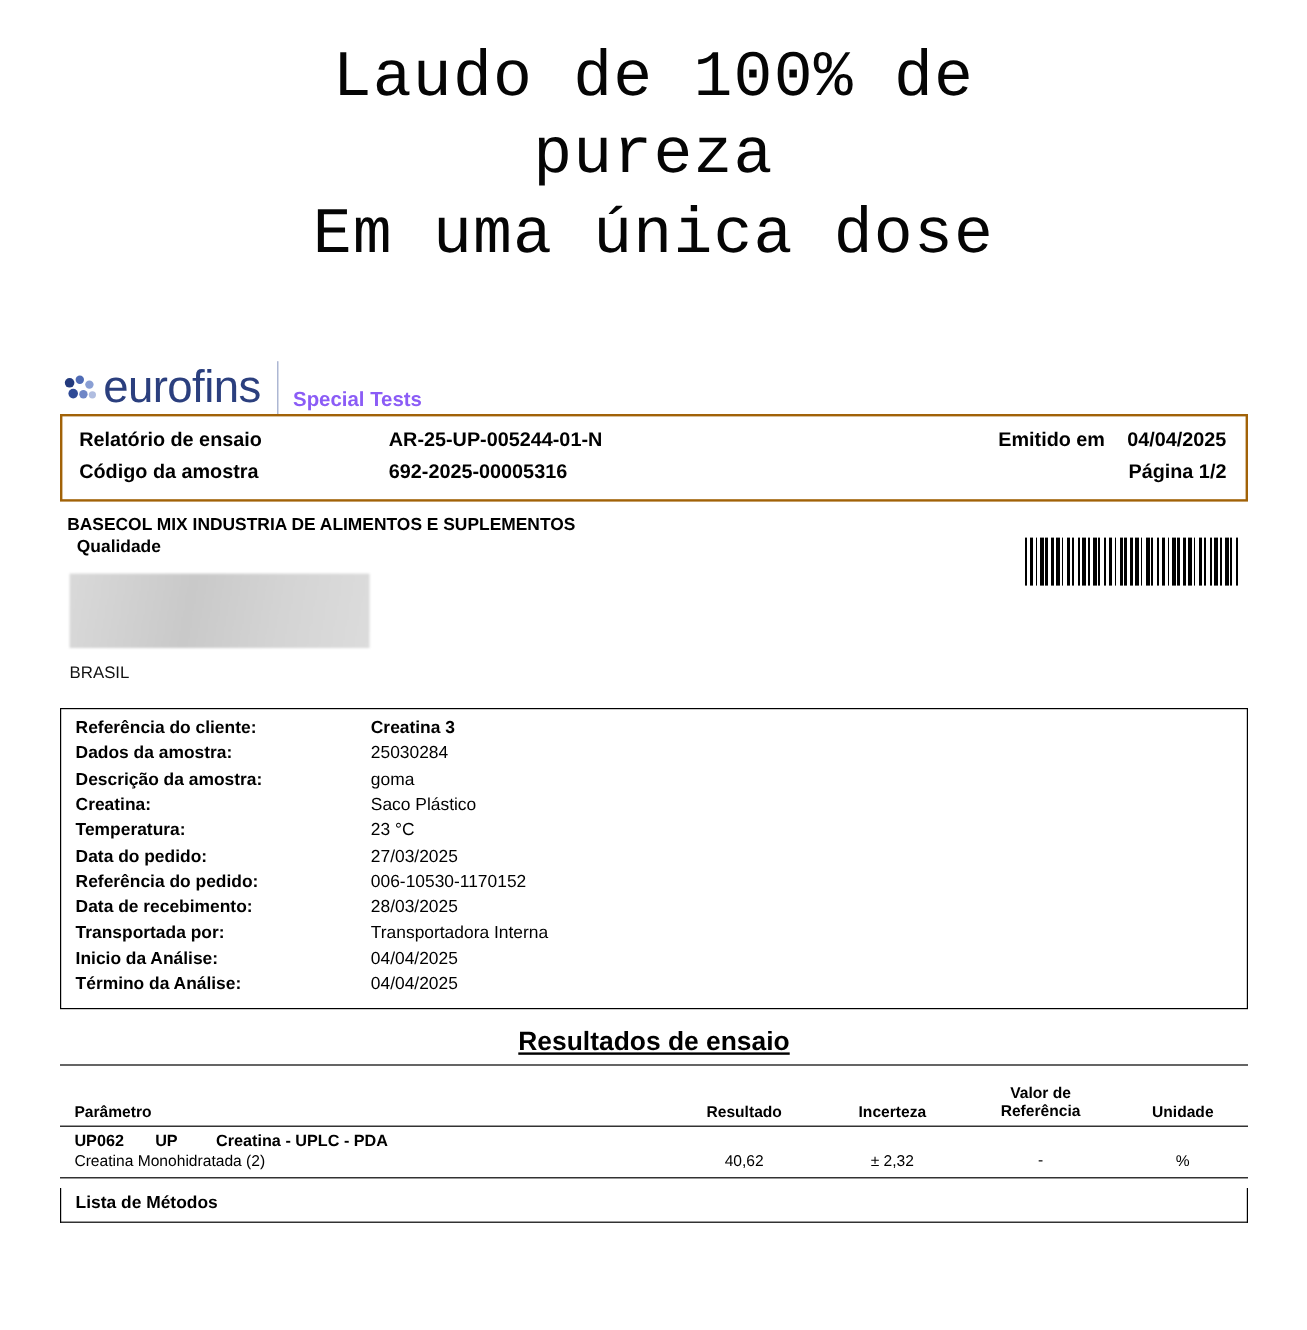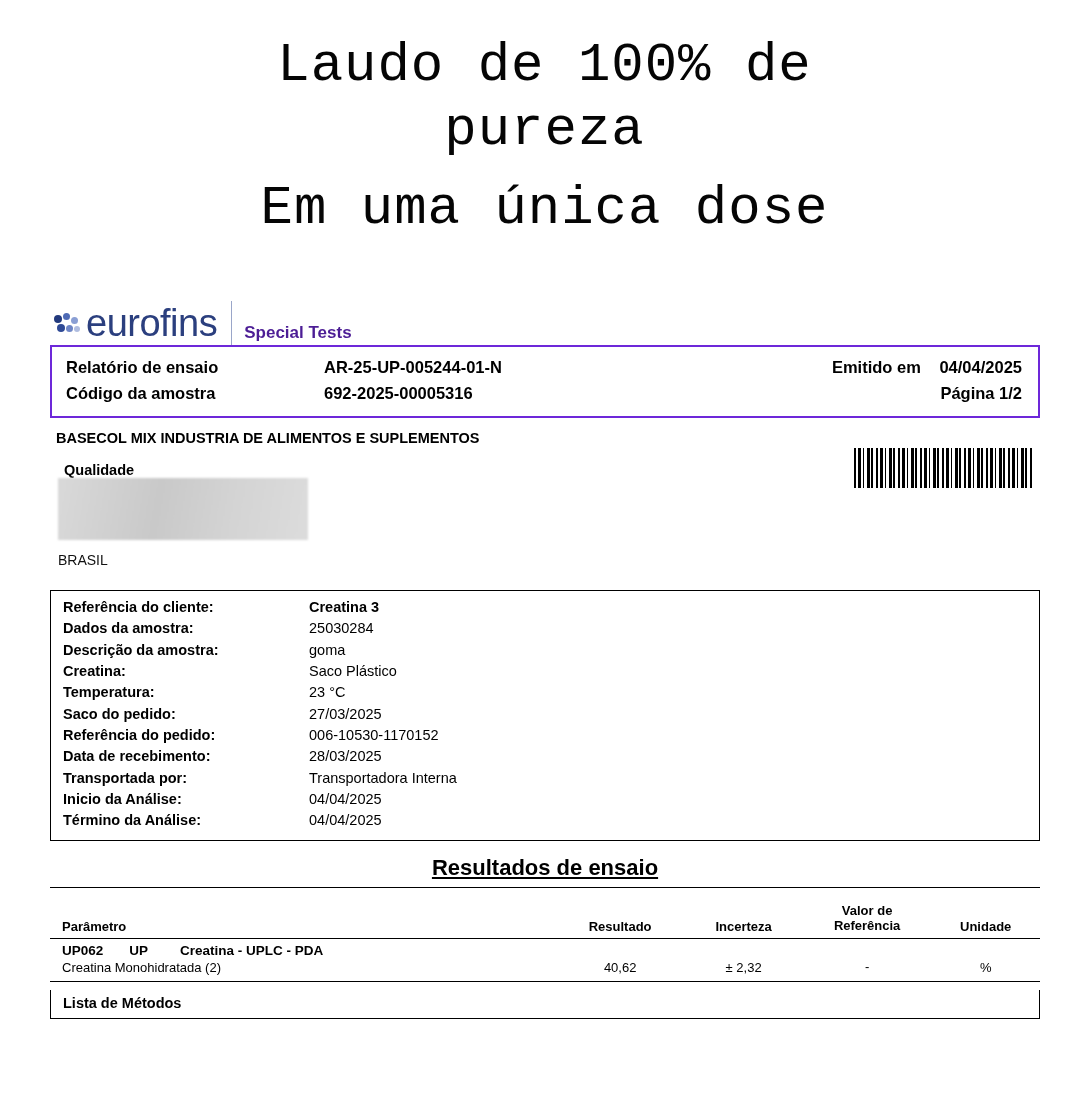--- a/index.html
+++ b/index.html
@@ -22,21 +22,21 @@
     text-align: center;
     font-size: 54px;
     line-height: 1.18;
     font-weight: 400;
     color: #050505;
     letter-spacing: 1px;
     padding-top: 34px;
   }
   .headline .l1 { display: block; }
   .headline .l2 { display: block; }
-  .headline .l3 { display: block; margin-top: 16px; }
+  .headline .l3 { display: block; margin-top: 4px; }
 
   
   .report {
     position: absolute;
     left: 50px;
     top: 287px;
     width: 990px;
   }
 
   
@@ -72,28 +72,28 @@
     margin-bottom: 0px;
   }
   .logo-sep {
     width: 1px;
     background: #9aa6c9;
     height: 44px;
     margin: 0 12px 0 14px;
   }
   .logo-sub {
     font-size: 17px;
-    color: #4c1d95;
+    color: #8b5cf6;
     font-weight: 600;
     margin-bottom: 2px;
   }
 
   
   .hdr-box {
-    border: 2px solid #6d28d9;
+    border: 2px solid #a16207;
     display: flex;
     padding: 8px 0 10px 0;
   }
   .hdr-left {
     flex: 1;
     padding-left: 14px;
   }
   .hdr-line {
     display: flex;
     font-size: 16.5px;
@@ -121,21 +121,21 @@
   }
   .company-name {
     font-size: 14.5px;
     font-weight: bold;
     padding-left: 6px;
   }
   .company-dept {
     font-size: 14.5px;
     font-weight: bold;
     padding-left: 14px;
-    margin-top: 16px;
+    margin-top: 2px;
   }
   .redacted {
     position: absolute;
     left: 8px;
     top: 48px;
     width: 250px;
     height: 62px;
     background: linear-gradient(100deg,#d9d9d9,#c9c9c9 40%,#d4d4d4 70%,#dcdcdc);
     filter: blur(1px);
   }
@@ -315,21 +315,21 @@
     </div>
     <div class="det-row">
       <span class="det-label">Creatina:</span>
       <span class="det-value">Saco Plástico</span>
     </div>
     <div class="det-row">
       <span class="det-label">Temperatura:</span>
       <span class="det-value">23 °C</span>
     </div>
     <div class="det-row">
-      <span class="det-label">Saco do pedido:</span>
+      <span class="det-label">Data do pedido:</span>
       <span class="det-value"> 27/03/2025</span>
     </div>
     <div class="det-row">
       <span class="det-label">Referência do pedido:</span>
       <span class="det-value">006-10530-1170152</span>
     </div>
     <div class="det-row">
       <span class="det-label">Data de recebimento:</span>
       <span class="det-value">28/03/2025</span>
     </div>

